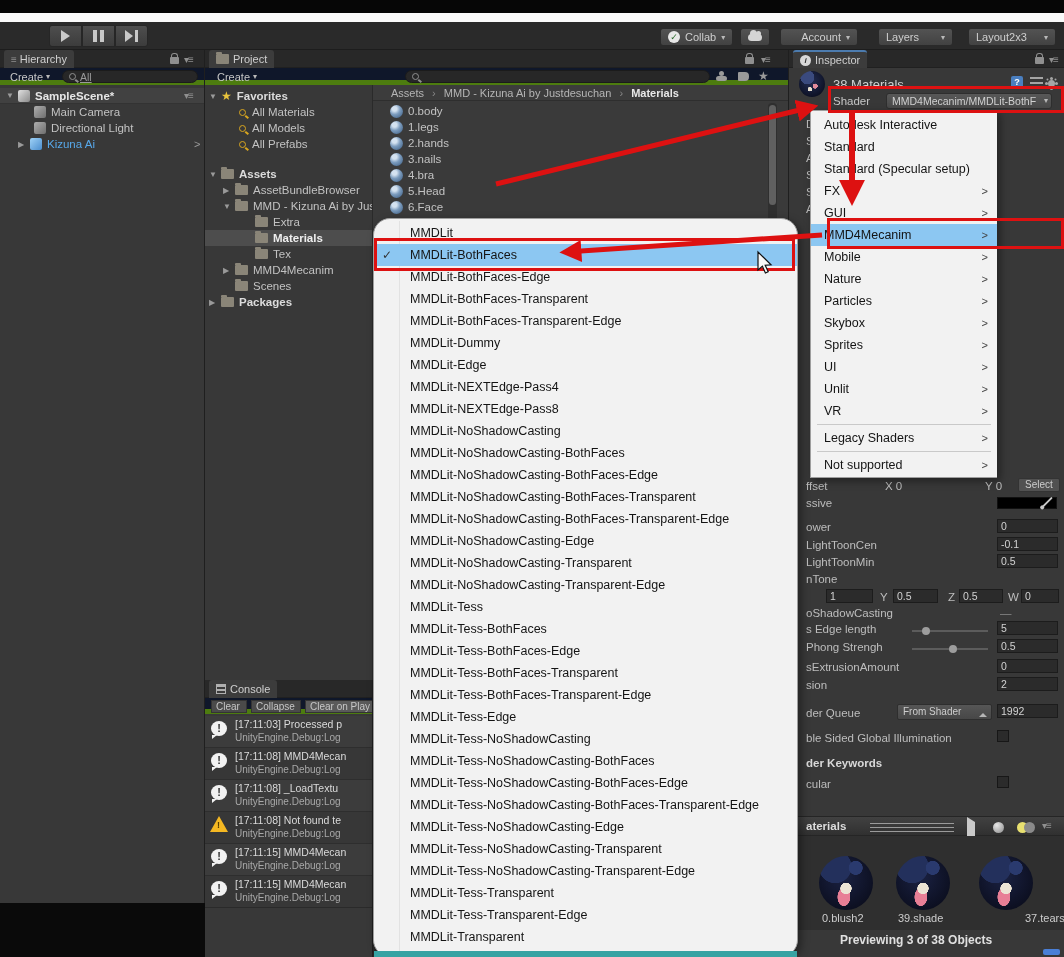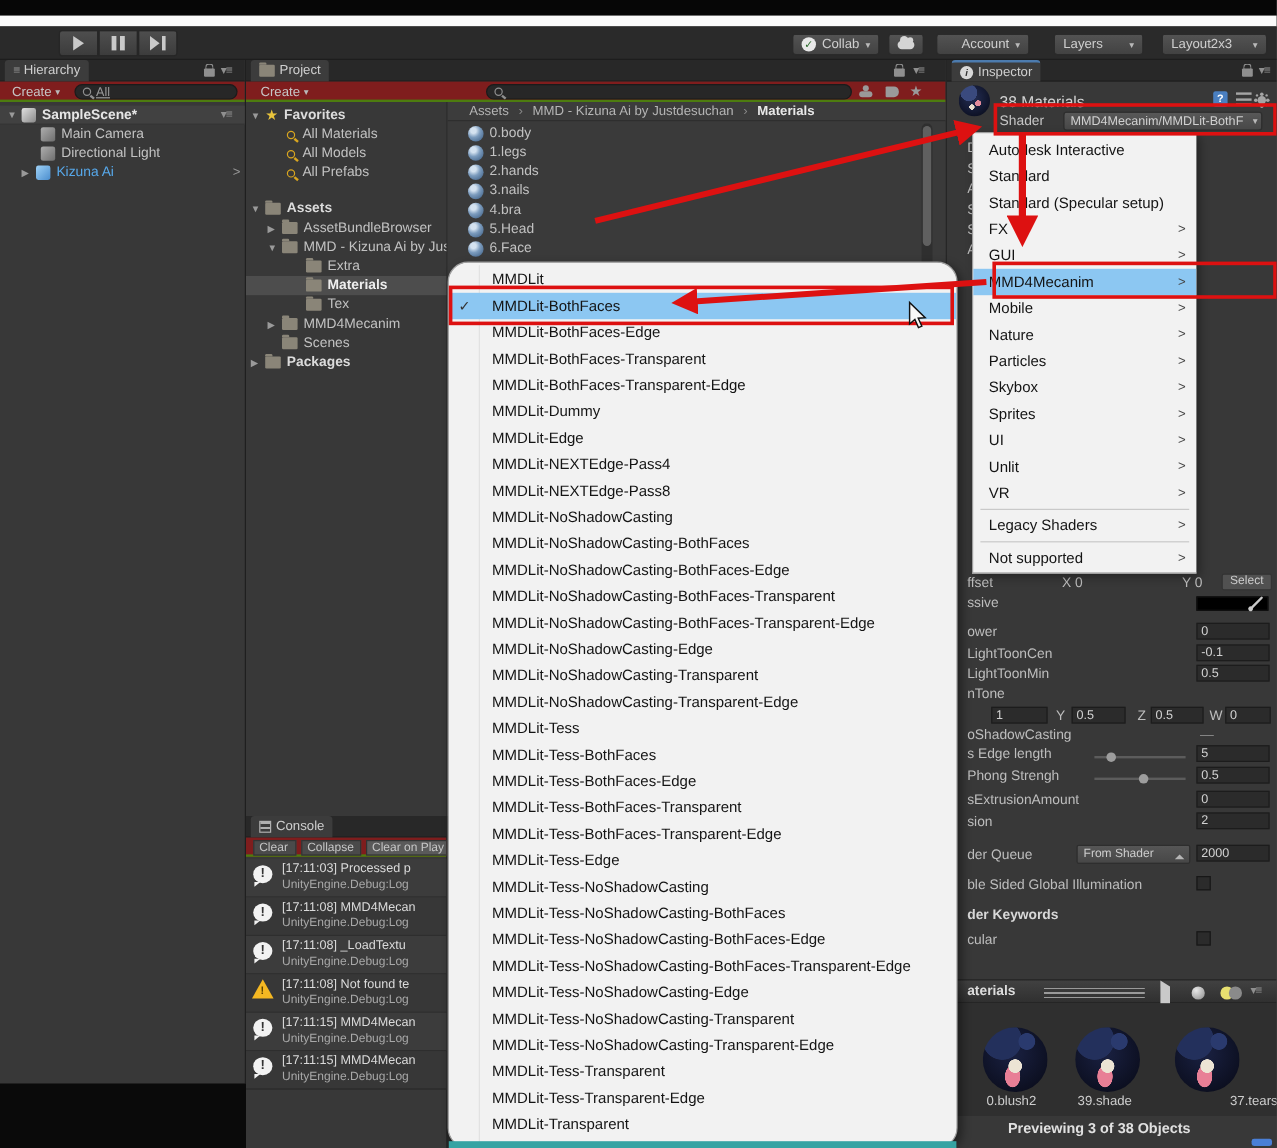--- a/index.html
+++ b/index.html
@@ -22,21 +22,21 @@
   .tbtn { position:absolute; top:6px; height:18px; background:linear-gradient(#535353,#424242); border:1px solid #2a2a2a; border-radius:3px; color:#cfcfcf; font-size:11px; display:flex; align-items:center; padding:0 7px; gap:5px; }
   .checkcircle { width:12px; height:12px; border-radius:50%; background:#e8e8e8; color:#2a6a2a; font-size:9px; font-weight:bold; display:flex; align-items:center; justify-content:center; }
   .cloudshape { position:relative; width:16px; height:7px; background:#d5d5d5; border-radius:4px; }
   .cloudshape::before { content:''; position:absolute; left:2px; top:-4px; width:7px; height:7px; border-radius:50%; background:#d5d5d5; }
   .cloudshape::after { content:''; position:absolute; left:8px; top:-3px; width:5px; height:5px; border-radius:50%; background:#d5d5d5; }
   .dd { color:#b9b9b9; font-size:8px; }
 
   
   .tabstrip { position:absolute; left:0; top:0; right:0; height:18px; background:#282828; border-bottom:1px solid #202020; }
   .tab { position:absolute; top:0; height:18px; background:#3c3c3c; border-radius:3px 3px 0 0; display:flex; align-items:center; gap:4px; padding:0 7px; color:#cfcfcf; font-size:11px; }
-  .paneltoolbar { position:absolute; left:0; right:0; top:18px; height:17px; background:#7f1d1d; border-bottom:2px solid #4d7c0f; }
+  .paneltoolbar { position:absolute; left:0; right:0; top:18px; height:17px; background:#0f172a; border-bottom:5px solid #4d7c0f; }
   .createbtn { position:absolute; top:1px; height:15px; display:flex; align-items:center; gap:3px; color:#c6c6c6; font-size:11px; padding:0 4px; }
   .searchpill { position:absolute; top:2px; height:13px; background:#272727; border:1px solid #1b1b1b; border-radius:7px; display:flex; align-items:center; padding:0 6px; gap:4px; color:#9a9a9a; font-size:10.5px; }
   .mag { width:7px; height:7px; border:1.5px solid #8f8f8f; border-radius:50%; position:relative; flex:none; }
   .mag::after { content:''; position:absolute; left:5px; top:6px; width:4px; height:1.5px; background:#8f8f8f; transform:rotate(40deg); }
   .mag.gold { border-color:#d9a61f; }
   .mag.gold::after { background:#d9a61f; }
   .lockicon { position:absolute; width:9px; height:7px; background:#8f8f8f; border-radius:1px; }
   .lockicon::before { content:''; position:absolute; top:-4px; left:1px; width:5px; height:4px; border:1.5px solid #8f8f8f; border-bottom:none; border-radius:3px 3px 0 0; }
   .menuglyph { color:#8f8f8f; font-size:10px; letter-spacing:-1px; }
 
@@ -449,21 +449,21 @@
     <div class="fld" style="left:208px;top:627px;width:61px;">2</div>
 
     <div class="ilabel" style="top:657px;">der Queue</div>
     <div class="abs nowrap" style="left:108px;top:654px;width:95px;height:16px;background:linear-gradient(#565656,#474747);border:1px solid #2e2e2e;border-radius:2px;font-size:10px;color:#cdcdcd;line-height:14px;padding:0 14px 0 5px;">
       <span>From Shader</span>
       <span class="abs" style="right:4px;top:2px;">
         <span class="updown" style="border-bottom:4px solid #b5b5b5;"></span><br>
         
       </span>
     </div>
-    <div class="fld" style="left:208px;top:654px;width:61px;">2000</div>
+    <div class="fld" style="left:208px;top:654px;width:61px;">1992</div>
 
     <div class="ilabel nowrap" style="top:682px;width:185px;">ble Sided Global Illumination</div>
     <div class="chk" style="left:208px;top:680px;"></div>
 
     <div class="ilabel" style="top:707px;font-weight:bold;color:#d8d8d8;">der Keywords</div>
     <div class="ilabel" style="top:728px;">cular</div>
     <div class="chk" style="left:208px;top:726px;"></div>
 
     <div class="abs" style="left:0;top:766px;width:275px;height:20px;background:linear-gradient(#414141,#303030);border-top:1px solid #252525;border-bottom:1px solid #252525;">
       <span class="abs nowrap" style="left:17px;top:3px;font-size:11.5px;font-weight:bold;color:#dcdcdc;">aterials</span>

